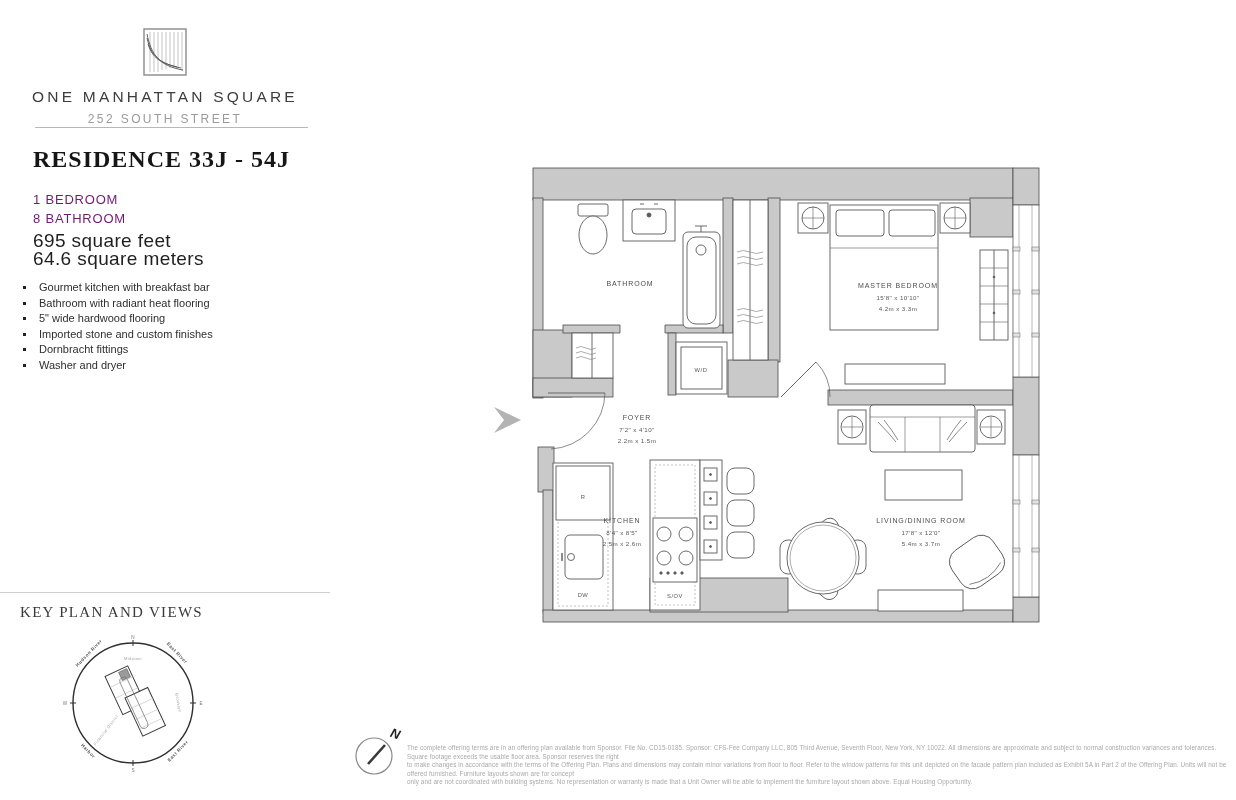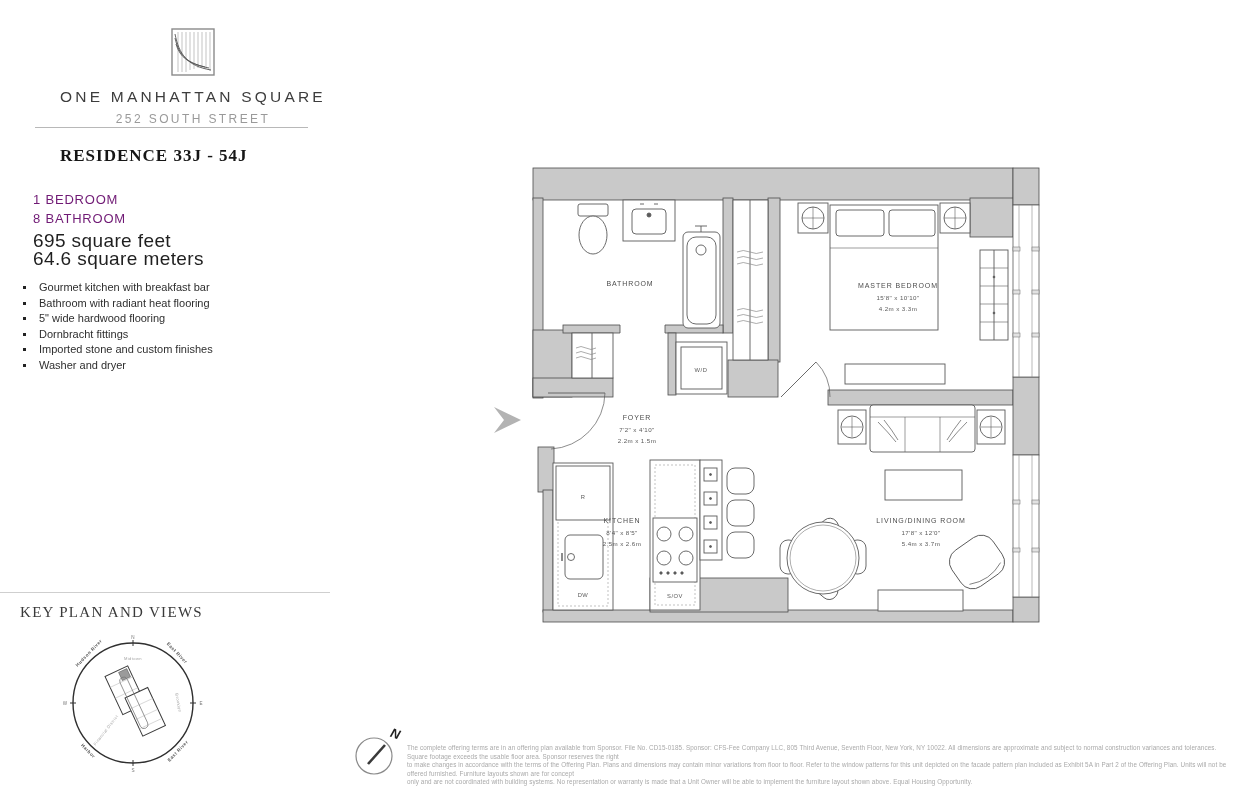--- a/index.html
+++ b/index.html
@@ -2,25 +2,25 @@
 <html><head>
 <meta charset="utf-8">
 <style>
   html,body{margin:0;padding:0;}
   body{
     width:1236px;height:800px;position:relative;background:#ffffff;
     font-family:"Liberation Sans", sans-serif;color:#222;overflow:hidden;
   }
   .abs{position:absolute;}
   
-  .logo-block{left:0;top:28px;width:330px;text-align:center;padding-left:28px;}
+  .logo-block{left:0;top:28px;width:330px;text-align:center;}
   .brand-name{margin-top:8px;font-size:15.5px;letter-spacing:3.2px;color:#3d3d3d;font-weight:400;}
   .brand-address{margin-top:6px;font-size:12px;letter-spacing:2.4px;color:#9a9a9a;}
   .rule{height:1px;background:#b8b8b8;}
-  .residence-title{left:33px;top:146px;font-family:"Liberation Serif",serif;font-size:17px;font-weight:bold;letter-spacing:1px;color:#161616;margin-left:27px;}
+  .residence-title{left:33px;top:146px;font-family:"Liberation Serif",serif;font-size:24px;font-weight:bold;letter-spacing:1px;color:#161616;}
   .bedbath{left:33px;top:190px;font-size:13px;letter-spacing:.8px;line-height:19px;color:#701a75;}
   .area{left:33px;top:232px;font-size:19px;letter-spacing:.4px;line-height:18px;color:#1f1f1f;}
   .features{left:22px;top:280px;width:290px;list-style:none;margin:0;padding:0;}
   .features li{position:relative;font-size:11px;line-height:15.6px;color:#2e2e2e;padding-left:17px;}
   .features li::before{content:"";position:absolute;left:1px;top:6px;width:3px;height:3px;background:#222;}
   .keyplan-rule{left:0;top:592px;width:330px;}
   .keyplan-title{left:20px;top:604px;font-size:15px;letter-spacing:1.3px;color:#3a3a3a;font-family:Liberation Serif, serif;}
   
   .disclaimer{left:407px;top:744px;width:828px;font-size:6.3px;line-height:8.6px;color:#a9a9a9;letter-spacing:.1px;}
   
@@ -70,22 +70,22 @@
 
 <div class="abs area">
   <div>695 square feet</div>
   <div>64.6 square meters</div>
 </div>
 
 <ul class="abs features">
   <li>Gourmet kitchen with breakfast bar</li>
   <li>Bathroom with radiant heat flooring</li>
   <li>5" wide hardwood flooring</li>
+  <li>Imported stone and custom finishes</li>
   <li>Dornbracht fittings</li>
-  <li>Imported stone and custom finishes</li>
   <li>Washer and dryer</li>
 </ul>
 
 <div class="abs rule keyplan-rule" style="background:#cfcfcf;"></div>
 <div class="abs keyplan-title">KEY PLAN AND VIEWS</div>
 
 <svg class="abs" style="left:63px;top:633px;" width="140" height="140" viewBox="0 0 140 140">
   <circle cx="70" cy="70" r="60" fill="#fff" stroke="#2f2f2f" stroke-width="1.4"></circle>
 
   <g stroke="#333" stroke-width="1">

